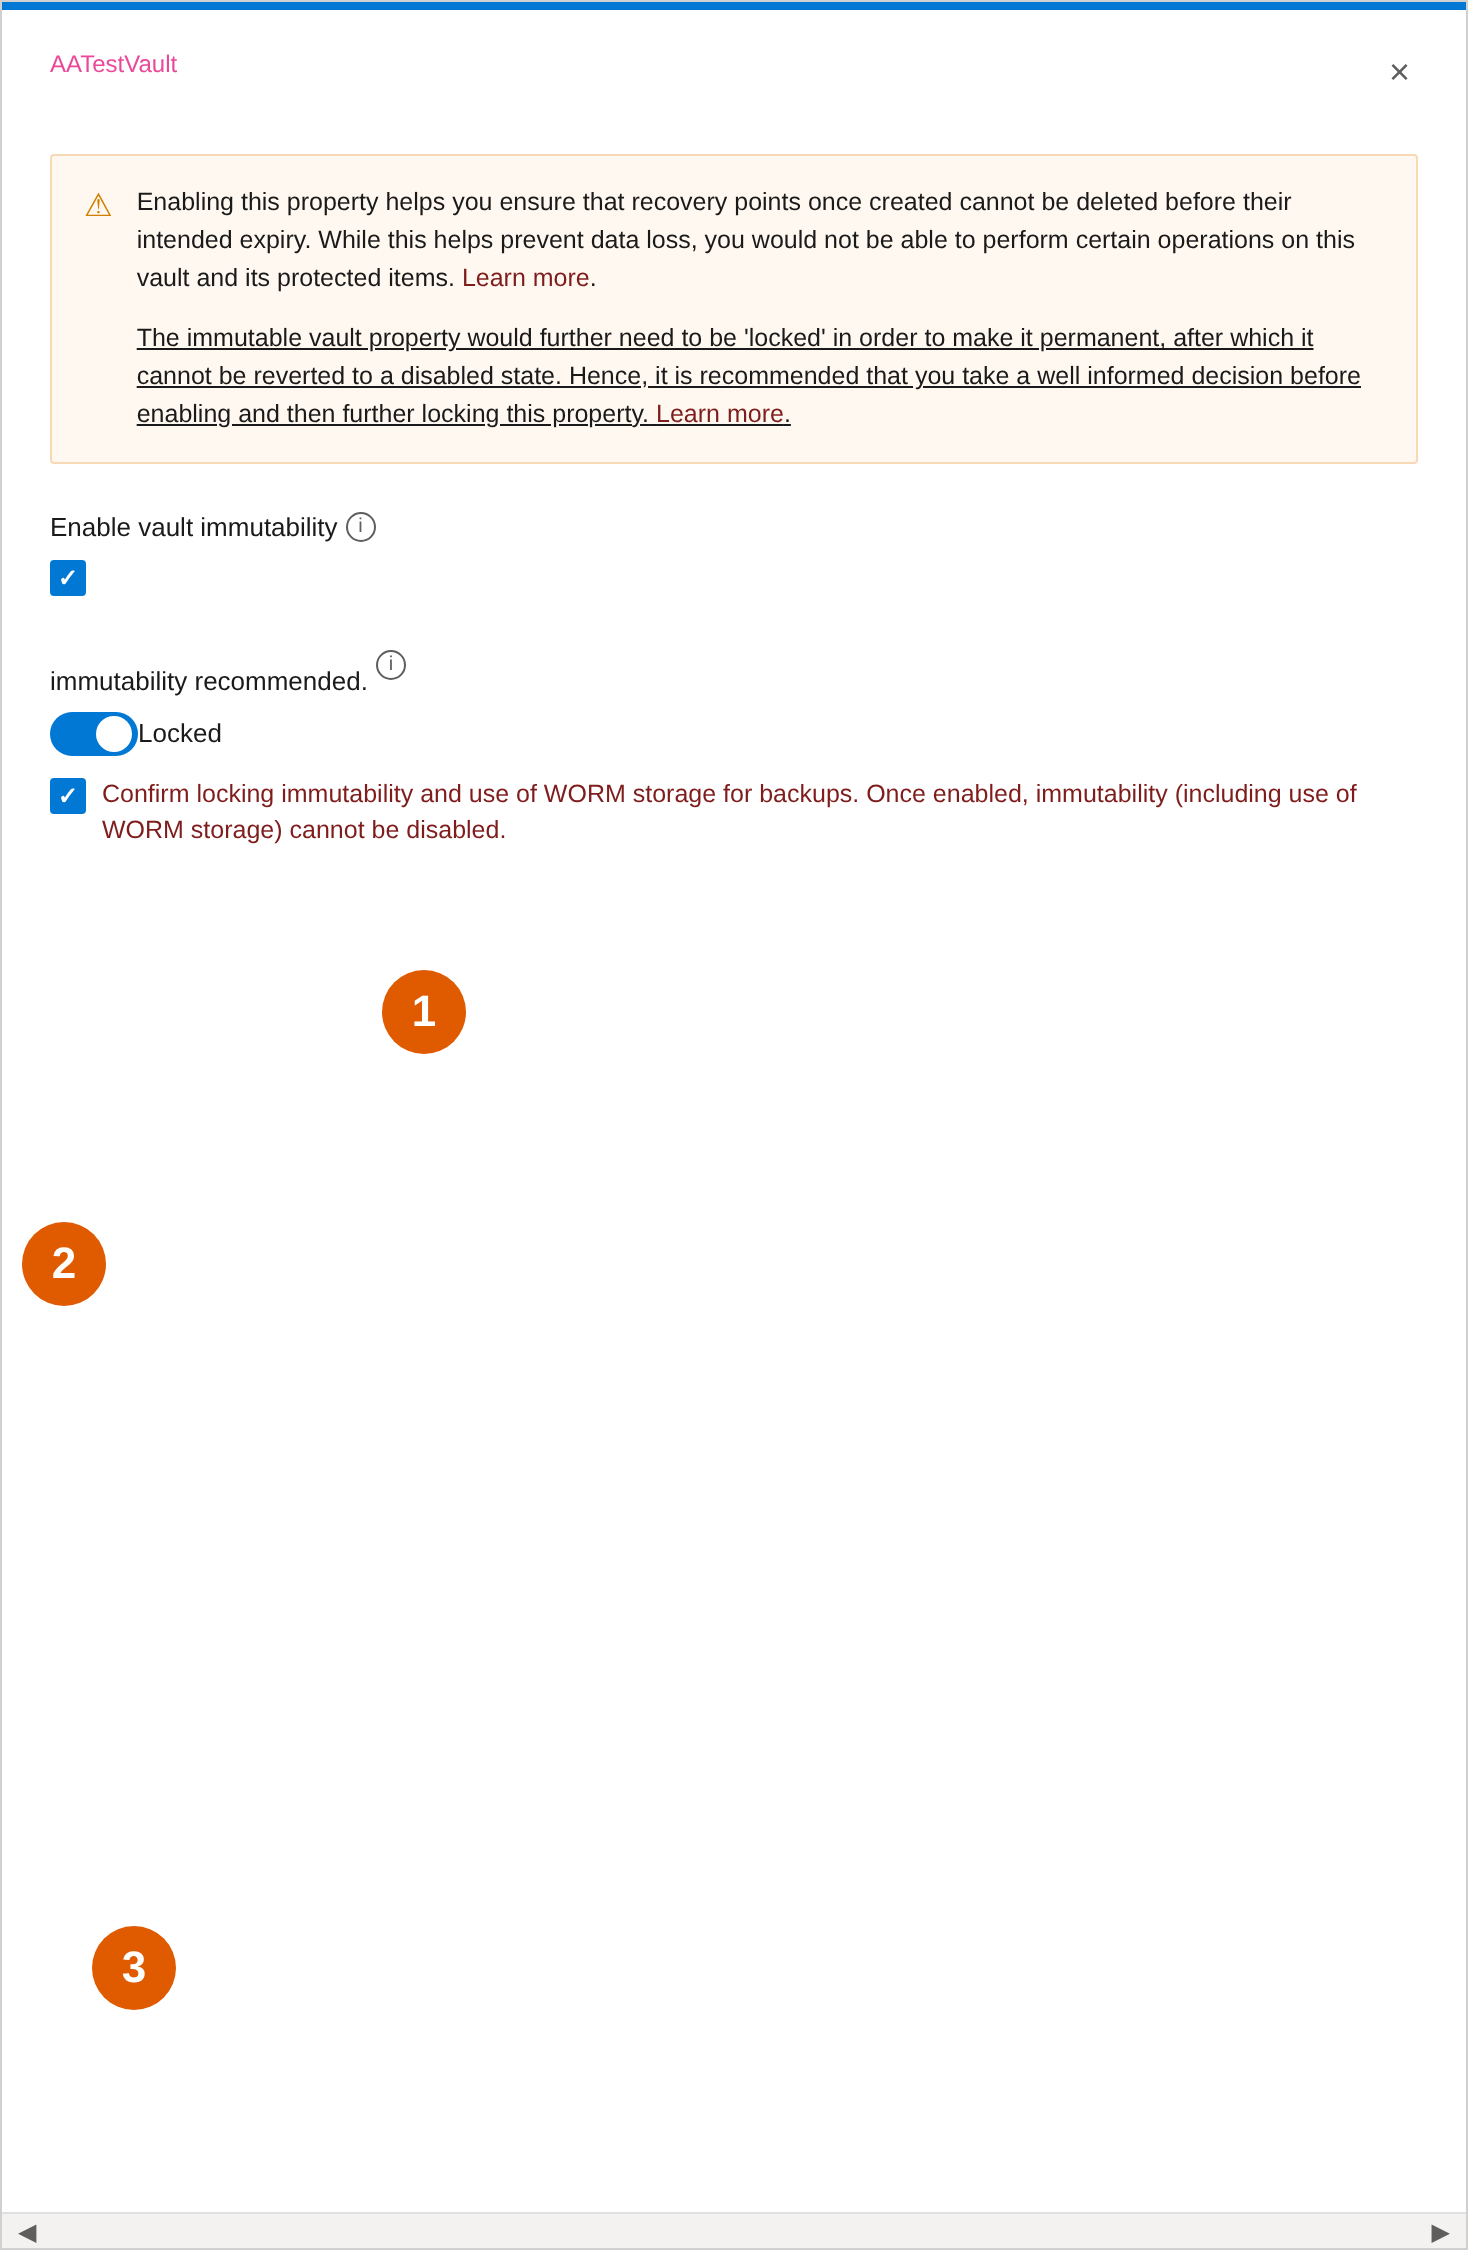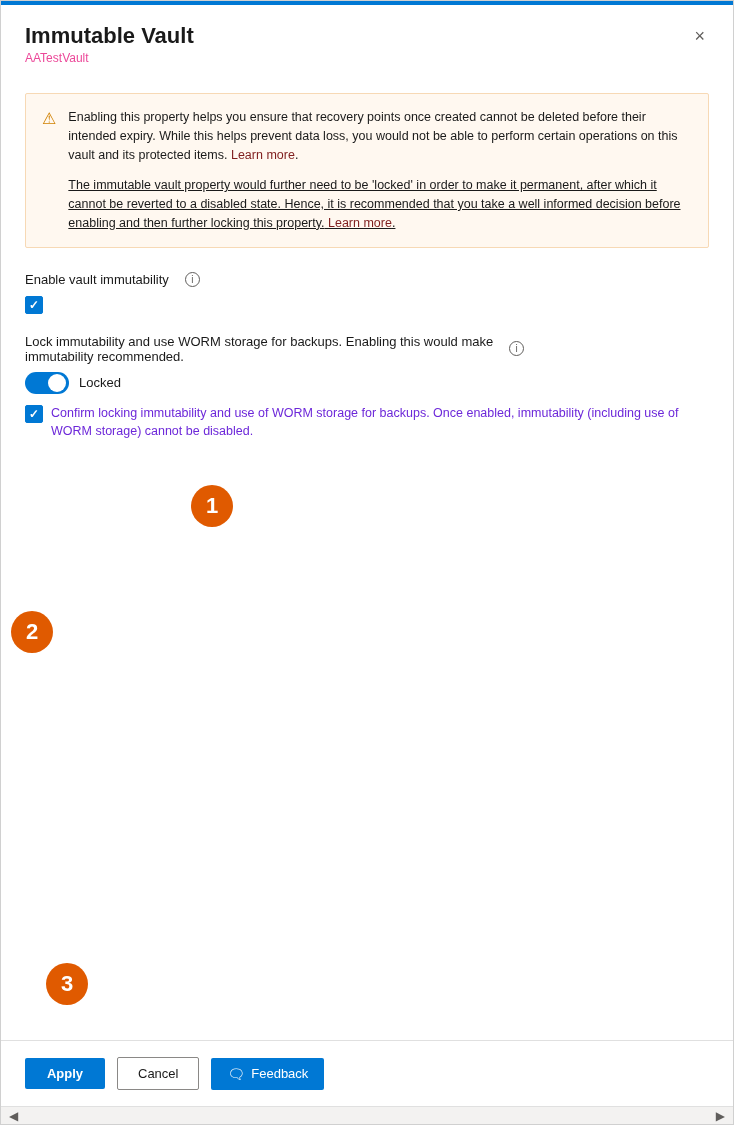--- a/index.html
+++ b/index.html
@@ -89,21 +89,21 @@
     }
     .section {
       margin-bottom: 20px;
     }
     .section-label {
       font-size: 13px;
       color: #1a1a1a;
       margin-bottom: 8px;
       display: flex;
       align-items: center;
-      gap: 16px;
+      gap: 4px;
     }
     .info-icon {
       display: inline-flex;
       align-items: center;
       justify-content: center;
       width: 15px;
       height: 15px;
       border: 1.5px solid #605e5c;
       border-radius: 50%;
       font-size: 10px;
@@ -130,21 +130,20 @@
       margin-top: 1px;
     }
     .checkbox-box .checkmark {
       color: white;
       font-size: 12px;
       font-weight: bold;
     }
     .toggle-row {
       display: flex;
       align-items: center;
-      gap: 10px;
       margin-top: 8px;
     }
     .toggle {
       width: 44px;
       height: 22px;
       background: #0078d4;
       border-radius: 11px;
       position: relative;
       cursor: pointer;
       flex-shrink: 0;
@@ -168,21 +167,21 @@
     }
     .confirm-checkbox {
       display: flex;
       align-items: flex-start;
       gap: 8px;
       cursor: pointer;
       margin-top: 10px;
     }
     .confirm-text {
       font-size: 12.5px;
-      color: #6d28d9;
+      color: #7f1d1d;
       line-height: 1.5;
     }
     
     .step-badge {
       width: 42px;
       height: 42px;
       background: #e05a00;
       border-radius: 50%;
       display: flex;
       align-items: center;
@@ -257,21 +256,20 @@
     }
   </style>
 </head>
 <body>
 
 <div class="panel">
   <div class="top-border"></div>
 
   <div class="panel-header">
     <div>
-      <div class="panel-title">Immutable Vault</div>
       <div class="panel-subtitle">AATestVault</div>
     </div>
     <button class="close-btn">×</button>
   </div>
 
   <div class="panel-content">
 
     <div class="warning-box">
       <div class="warning-icon">⚠</div>
       <div class="warning-text">
@@ -294,21 +292,21 @@
       <label class="checkbox-custom">
         <div class="checkbox-box">
           <span class="checkmark">✓</span>
         </div>
       </label>
     </div>
 
     <div class="lock-section">
       <div class="section-label">
         <span>
-          <span>Lock immutability and use WORM storage for backups. Enabling this would make</span><br>
+          <br>
           <span>immutability recommended.</span>
         </span>
         <span class="info-icon">i</span>
       </div>
       <div class="toggle-row">
         <div class="toggle">
           <div class="toggle-knob"></div>
         </div>
         <span class="toggle-label">Locked</span>
       </div>
@@ -326,26 +324,18 @@
   <div class="step-badge badge-1">
     <span>1</span>
   </div>
   <div class="step-badge badge-2">
     <span>2</span>
   </div>
   <div class="step-badge badge-3">
     <span>3</span>
   </div>
 
-  <div class="panel-footer">
-    <button class="btn-primary">Apply</button>
-    <button class="btn-secondary">Cancel</button>
-    <button class="btn-feedback">
-      <span class="feedback-icon">🗨</span>
-      <span>Feedback</span>
-    </button>
-  </div>
 
   <div class="bottom-scroll">
     <span class="scroll-arrow">◀</span>
     <span class="scroll-arrow">▶</span>
   </div>
 </div>
 
 </body></html>

